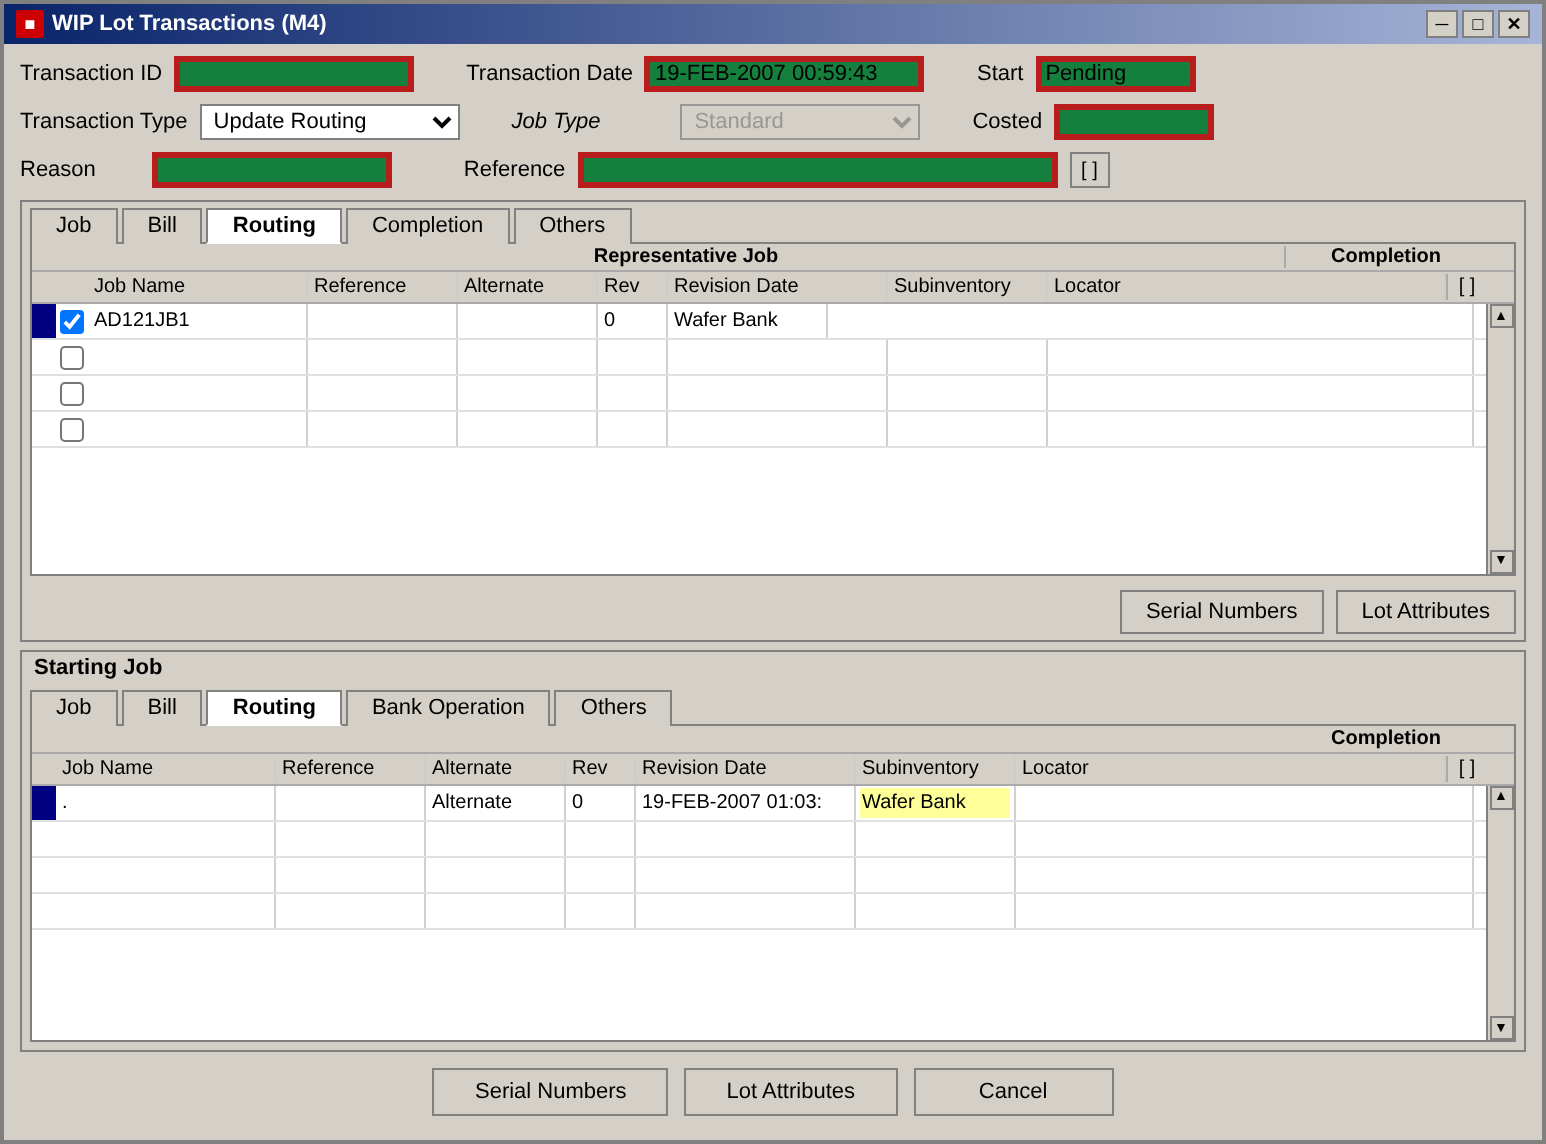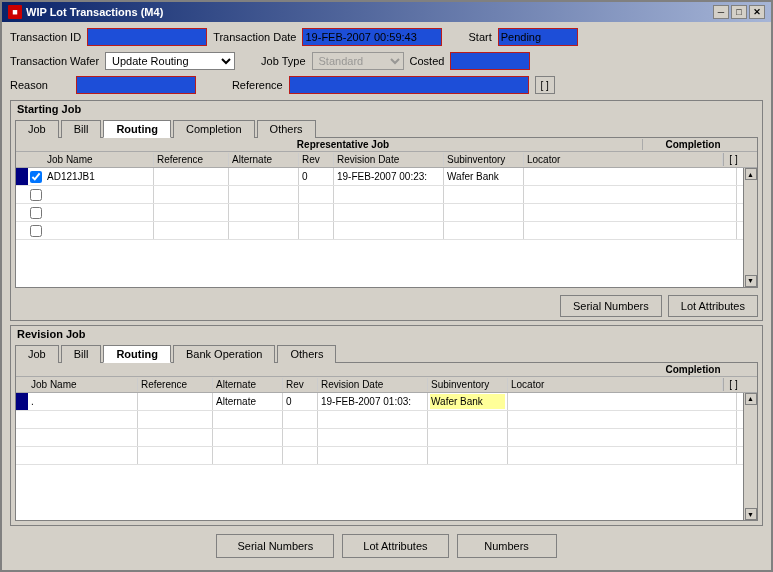--- a/index.html
+++ b/index.html
@@ -84,22 +84,22 @@
       gap: 6px;
       margin-bottom: 2px;
     }
 
     .label {
       color: #000;
       white-space: nowrap;
     }
 
     .input-field {
-      background: #1d4ed8;
-      border: 1px solid #b91c1c;
+      background: #15803d;
+      border: 3px solid #b91c1c;
       height: 18px;
       font-size: 11px;
       padding: 1px 2px;
     }
 
     select {
       background: white;
       border: 1px solid #808080;
       height: 18px;
       font-size: 11px;
@@ -291,53 +291,52 @@
       <div class="title-btn">✕</div>
     </div>
   </div>
 
   <div class="content">
 
     <div class="form-row">
       <span class="label">Transaction ID</span>
       <input class="input-field" style="width: 120px;" type="text" value="">
 
-      <span class="label" style="">Transaction Date</span>
+      <span class="label" style="margin-left:20px;">Transaction Date</span>
       <input class="input-field" style="width: 140px;" type="text" value="19-FEB-2007 00:59:43">
 
       <span class="label" style="margin-left:20px;">Start</span>
       <input class="input-field" style="width: 80px;" type="text" value="Pending">
     </div>
 
     <div class="form-row">
-      <span class="label">Transaction Wafer</span>
+      <span class="label">Transaction Type</span>
       <select style="width:130px;">
         <option>Update Routing</option>
       </select>
 
-      <span class="label" style="margin-left:20px;">Job Type</span>
-      <select style="width:92px; background:#d4d0c8;" disabled="">
+      <span class="label" style="margin-left:20px;font-style:italic;">Job Type</span>
+      <select style="width:120px; background:#d4d0c8;margin-left:34px;" disabled="">
         <option>Standard</option>
       </select>
 
-      <span class="label" style="">Costed</span>
+      <span class="label" style="margin-left:20px;">Costed</span>
       <input class="input-field" style="width: 80px;" type="text" value="">
     </div>
 
     <div class="form-row">
       <span class="label">Reason</span>
       <input class="input-field" style="width: 120px; margin-left: 22px;" type="text" value="">
 
       <span class="label" style="margin-left:30px;">Reference</span>
       <input class="input-field" style="width: 240px;" type="text" value="">
       <div style="width:20px; height:18px; background:#d4d0c8; border:1px solid #808080; display:flex; align-items:center; justify-content:center; cursor:pointer; font-size:10px;">[ ]</div>
     </div>
 
     <div class="section" style="flex: 1.1;">
-      <div class="section-title">Starting Job</div>
 
       <div class="tabs">
         <div class="tab">Job</div>
         <div class="tab">Bill</div>
         <div class="tab active">Routing</div>
         <div class="tab">Completion</div>
         <div class="tab">Others</div>
       </div>
 
       <div class="tab-content">
@@ -368,21 +367,20 @@
 
           <div class="grid-row">
             <div class="row-indicator"></div>
             <div class="checkbox-cell">
                 <input type="checkbox" checked="" style="width: 12px; height: 12px;">
               </div>
             <div class="grid-cell" style="width:110px;"><input type="text" value="AD121JB1" style=""></div>
             <div class="grid-cell" style="width:75px;"><input type="text" value="" style=""></div>
             <div class="grid-cell" style="width:70px;"><input type="text" value="" style=""></div>
             <div class="grid-cell" style="width:35px;"><input type="text" value="0" style=""></div>
-            <div class="grid-cell" style="width:110px;"><input type="text" value="19-FEB-2007 00:23:" style=""></div>
             <div class="grid-cell" style="width:80px;"><input type="text" value="Wafer Bank" style=""></div>
             <div class="grid-cell" style="flex:1;"><input type="text" value="" style=""></div>
             <div style="width:20px;" class="col-brackets"></div>
           </div>
 
           <div class="grid-row">
             <div class="row-indicator empty"></div>
             <div class="checkbox-cell">
                 <input type="checkbox" style="width: 12px; height: 12px;">
               </div>
@@ -432,21 +430,21 @@
         </div>
       </div>
 
       <div class="section-buttons">
         <button class="btn">Serial Numbers</button>
         <button class="btn">Lot Attributes</button>
       </div>
     </div>
 
     <div class="section" style="flex: 1;">
-      <div class="section-title">Revision Job</div>
+      <div class="section-title">Starting Job</div>
 
       <div class="tabs">
         <div class="tab">Job</div>
         <div class="tab">Bill</div>
         <div class="tab active">Routing</div>
         <div class="tab">Bank Operation</div>
         <div class="tab">Others</div>
       </div>
 
       <div class="tab-content">
@@ -524,16 +522,16 @@
             <div style="flex:1;"></div>
             <div class="scroll-arrow">▼</div>
           </div>
         </div>
       </div>
     </div>
 
     <div class="bottom-buttons">
       <button class="bottom-btn">Serial Numbers</button>
       <button class="bottom-btn">Lot Attributes</button>
-      <button class="bottom-btn">Numbers</button>
+      <button class="bottom-btn">Cancel</button>
     </div>
   </div>
 </div>
 
 </body></html>

